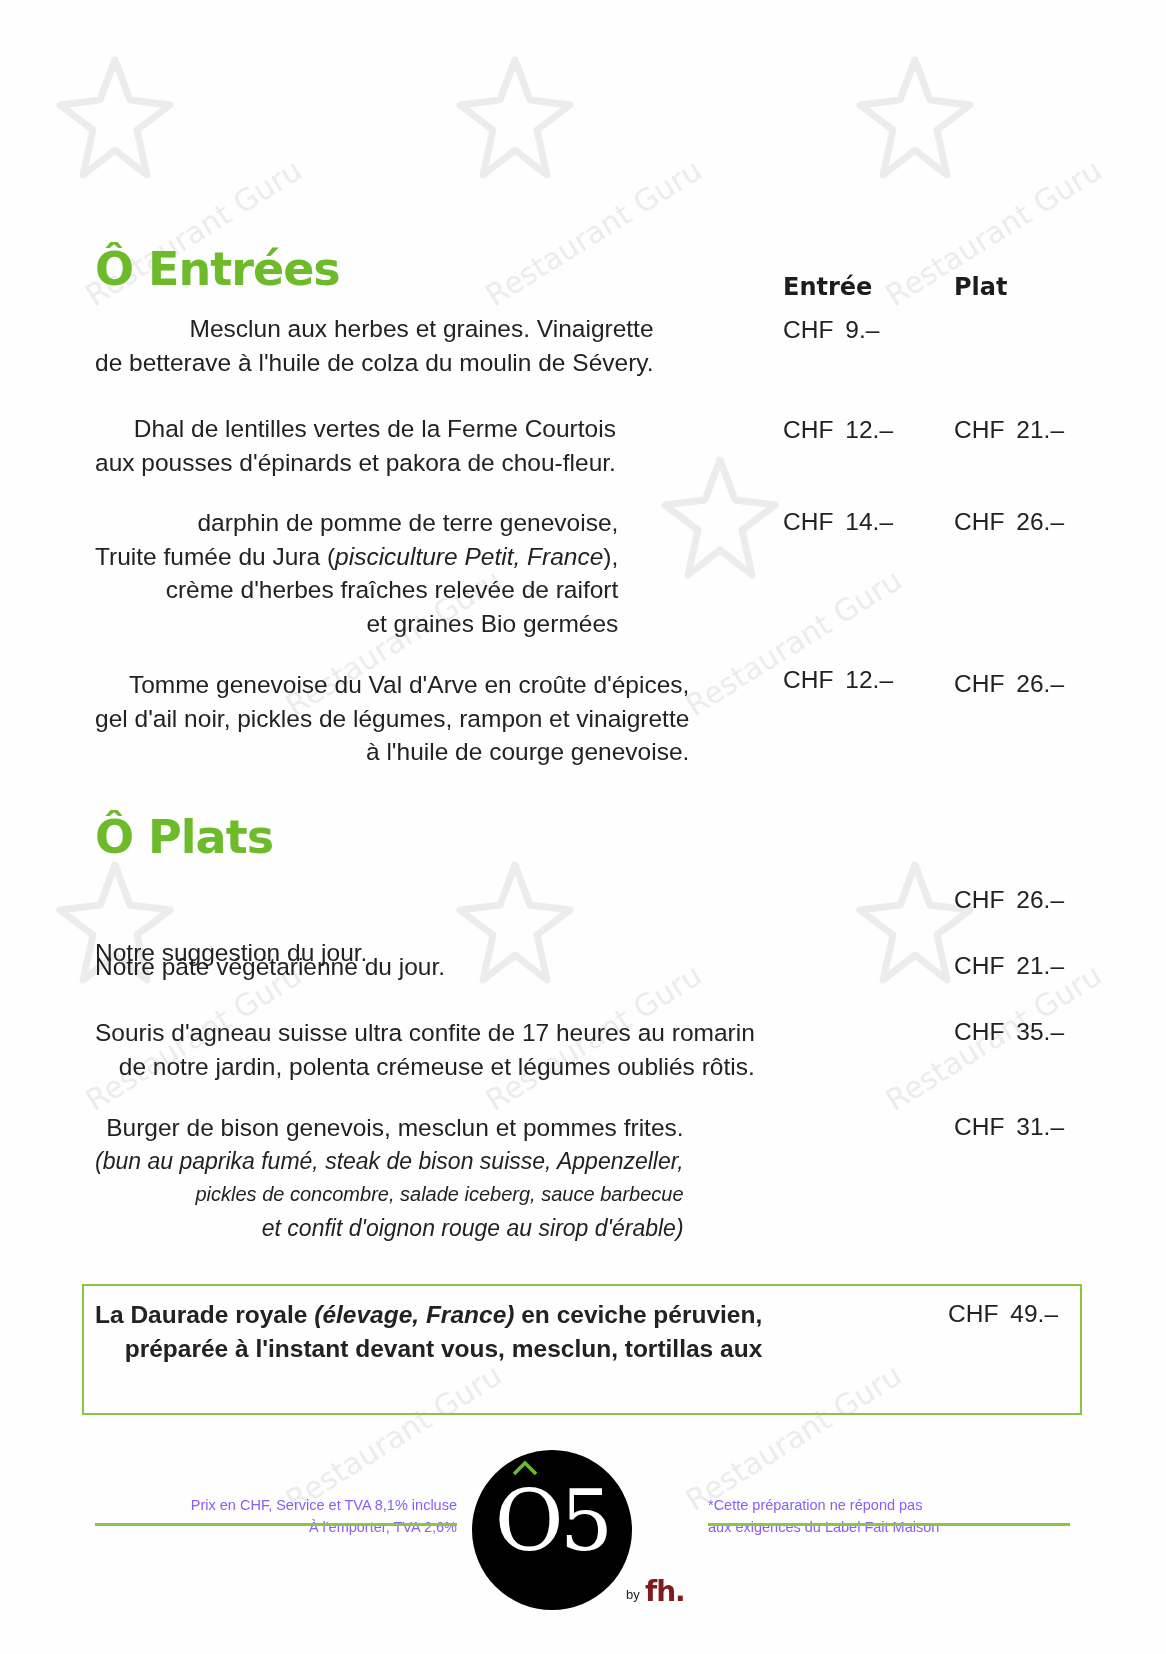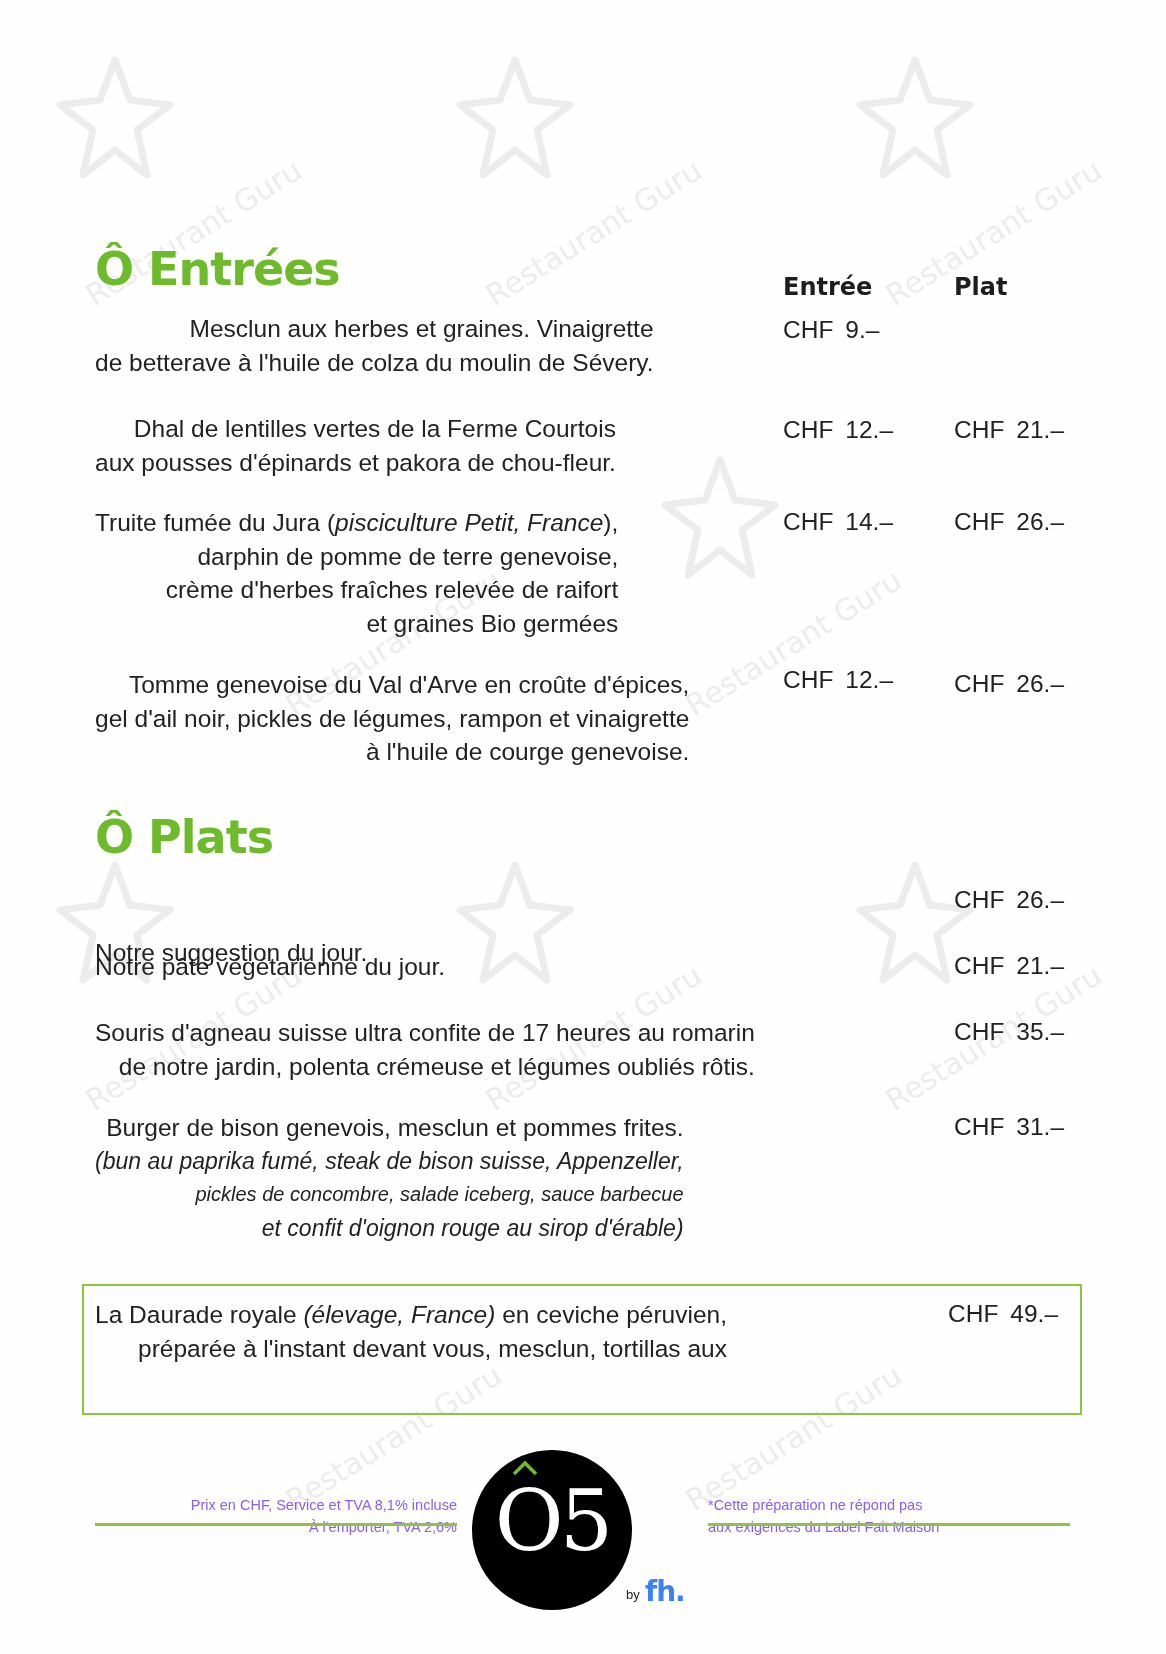--- a/index.html
+++ b/index.html
@@ -26,21 +26,21 @@
   .item em { font-style: italic; }
   .price { position: absolute; font-size: 24.5px; color: #222; white-space: nowrap; }
   .price .cur { margin-right: 12px; }
   .highlight-box { position: absolute; left: 82px; top: 1284px; width: 1000px; height: 131px; border: 2px solid #8cc63f; box-sizing: border-box; }
   .foot-note { position: absolute; font-size: 14.5px; line-height: 22px; color: #8b5cf6; margin-top: 20px; }
   .foot-line { position: absolute; height: 3px; background: #8cc63f; }
   .logo-circle { position: absolute; left: 472px; top: 1450px; width: 160px; height: 160px; border-radius: 50%; background: #000000; }
   .logo-text { position: absolute; left: 0; width: 160px; top: 22px; text-align: center; color: #ffffff; font-size: 84px; font-family: "DejaVu Serif", serif; font-weight: 200; letter-spacing: -4px; }
   .logo-caret { position: absolute; left: 40px; top: 10px; width: 26px; height: 16px; }
   .logo-by { position: absolute; left: 626px; top: 1587px; font-size: 13px; color: #222; }
-  .logo-fh { position: absolute; left: 645px; top: 1575px; font-size: 28px; font-weight: bold; color: #3b82f6; font-family: "DejaVu Sans", sans-serif; letter-spacing: -1px; }
+  .logo-fh { position: absolute; left: 645px; top: 1575px; font-size: 28px; font-weight: bold; color: #7f1d1d; font-family: "DejaVu Sans", sans-serif; letter-spacing: -1px; }
 </style>
 </head>
 <body>
 
 <div class="page">
 
   <div class="wm" style="left:55px;top:50px;">
     <svg viewBox="0 0 120 140" fill="none" stroke="#ececec" stroke-width="7" stroke-linejoin="round">
         <path d="M60 10 L75 50 L115 55 L82 80 L92 125 L60 100 L28 125 L38 80 L5 55 L45 50 Z"></path>
       </svg>
@@ -104,22 +104,22 @@
     <span class="line">aux pousses d'épinards et pakora de chou-fleur.</span>
   </div>
   <div class="price" style="left:783px;top:416px;">
     <span class="cur">CHF</span><span>12.–</span>
   </div>
   <div class="price" style="left:954px;top:416px;">
     <span class="cur">CHF</span><span>21.–</span>
   </div>
 
   <div class="item" style="top:506px;">
+    <span class="line">darphin de pomme de terre genevoise,</span>
     <span class="line"><span>Truite fumée du Jura (</span><em>pisciculture Petit, France</em><span>),</span></span>
-    <span class="line">darphin de pomme de terre genevoise,</span>
     <span class="line">crème d'herbes fraîches relevée de raifort</span>
     <span class="line">et graines Bio germées</span>
   </div>
   <div class="price" style="left:783px;top:508px;">
     <span class="cur">CHF</span><span>14.–</span>
   </div>
   <div class="price" style="left:954px;top:508px;">
     <span class="cur">CHF</span><span>26.–</span>
   </div>
 
@@ -163,21 +163,21 @@
     <span class="line">Burger de bison genevois, mesclun et pommes frites.</span>
     <span class="line" style="font-style:italic;font-size:23px;">(bun au paprika fumé, steak de bison suisse, Appenzeller,</span>
     <span class="line" style="font-style:italic;font-size:20px;">pickles de concombre, salade iceberg, sauce barbecue</span>
     <span class="line" style="font-style:italic;font-size:23px;margin-left:7px;">et confit d'oignon rouge au sirop d'érable)</span>
   </div>
   <div class="price" style="left:954px;top:1113px;">
     <span class="cur">CHF</span><span>31.–</span>
   </div>
 
   <div class="highlight-box"></div>
-  <div class="item" style="top:1298px;">
+  <div class="item" style="top:1298px;font-weight:bold;">
     <span class="line"><span>La Daurade royale </span><em>(élevage, France)</em><span> en ceviche péruvien,</span></span>
     <span class="line">préparée à l'instant devant vous, mesclun, tortillas aux</span>
   </div>
   <div class="price" style="left:948px;top:1300px;">
     <span class="cur">CHF</span><span>49.–</span>
   </div>
 
   <div class="foot-note" style="left:95px;width:362px;top:1474px;text-align:right;">
     <div>Prix en CHF, Service et TVA 8,1% incluse</div>
     <div>À l'emporter, TVA 2,6%</div>

